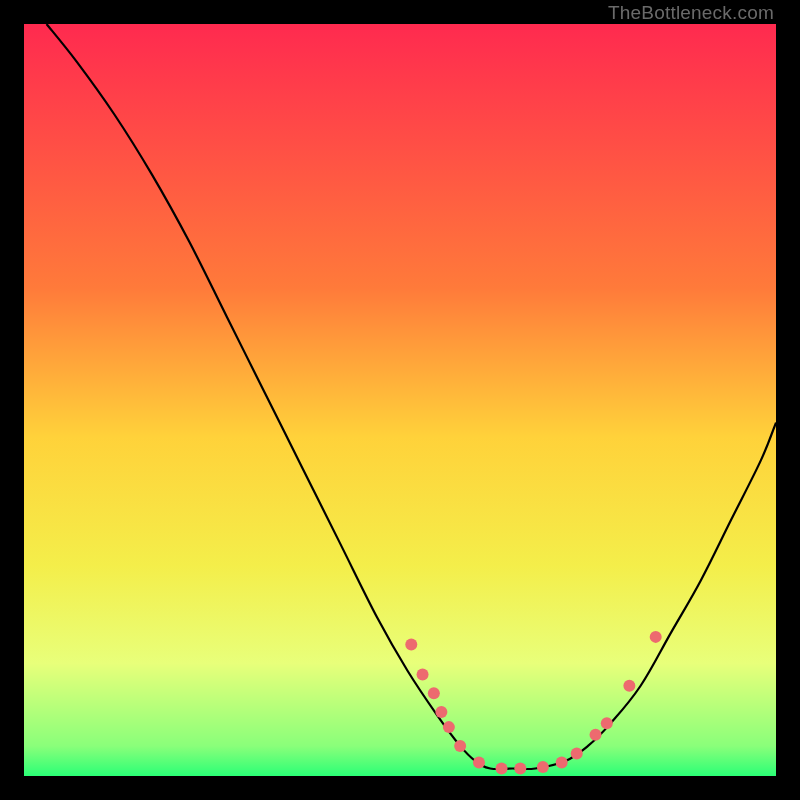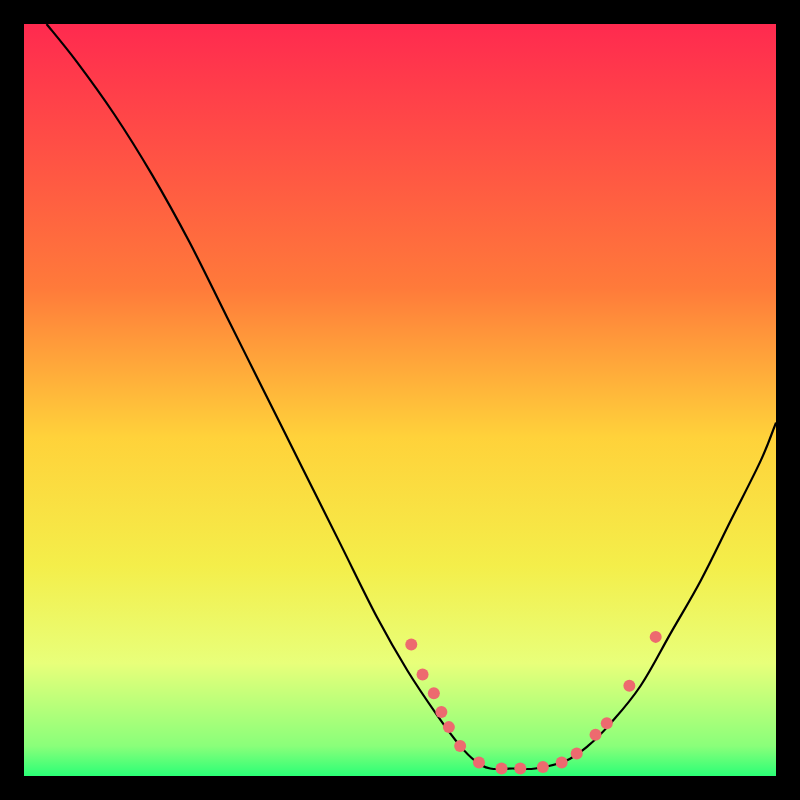--- a/index.html
+++ b/index.html
@@ -44,13 +44,14 @@
           <circle cx="518.88" cy="742.976" r="6" fill="#ed6a6f"></circle>
           <circle cx="537.68" cy="738.4639999999999" r="6" fill="#ed6a6f"></circle>
           <circle cx="552.72" cy="729.44" r="6" fill="#ed6a6f"></circle>
           <circle cx="571.52" cy="710.64" r="6" fill="#ed6a6f"></circle>
           <circle cx="582.8000000000001" cy="699.36" r="6" fill="#ed6a6f"></circle>
           <circle cx="605.36" cy="661.76" r="6" fill="#ed6a6f"></circle>
           <circle cx="631.68" cy="612.88" r="6" fill="#ed6a6f"></circle>
         </g>
     </svg>
   </div>
+  <div class="watermark">TheBottleneck.com</div>
 </div>
 
 </body></html>

